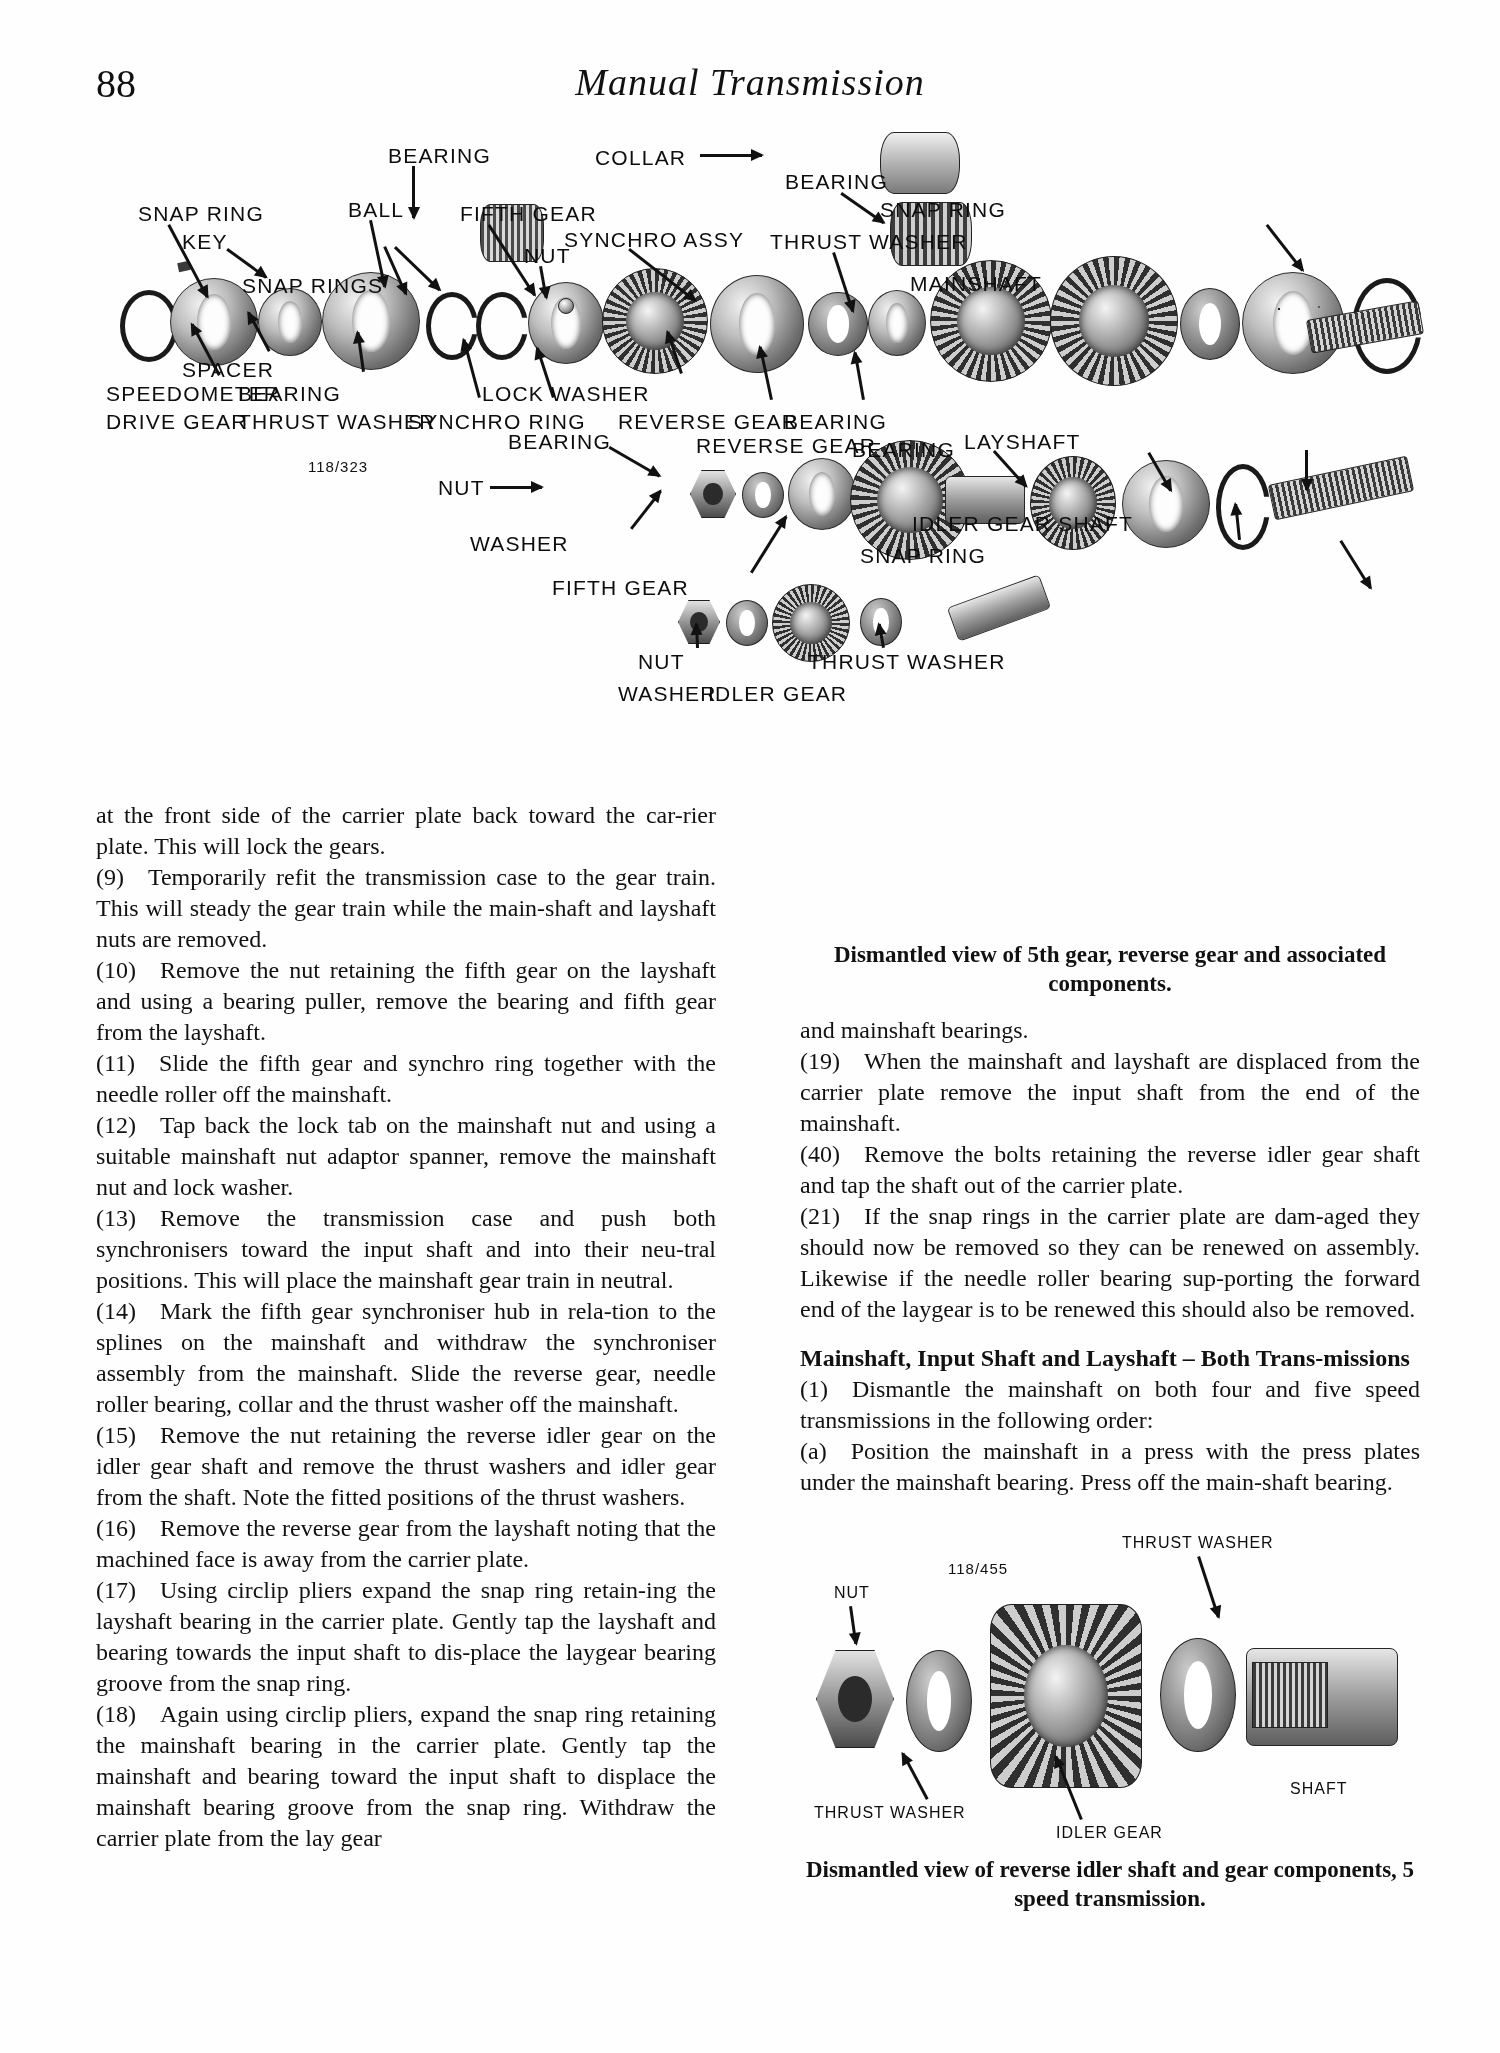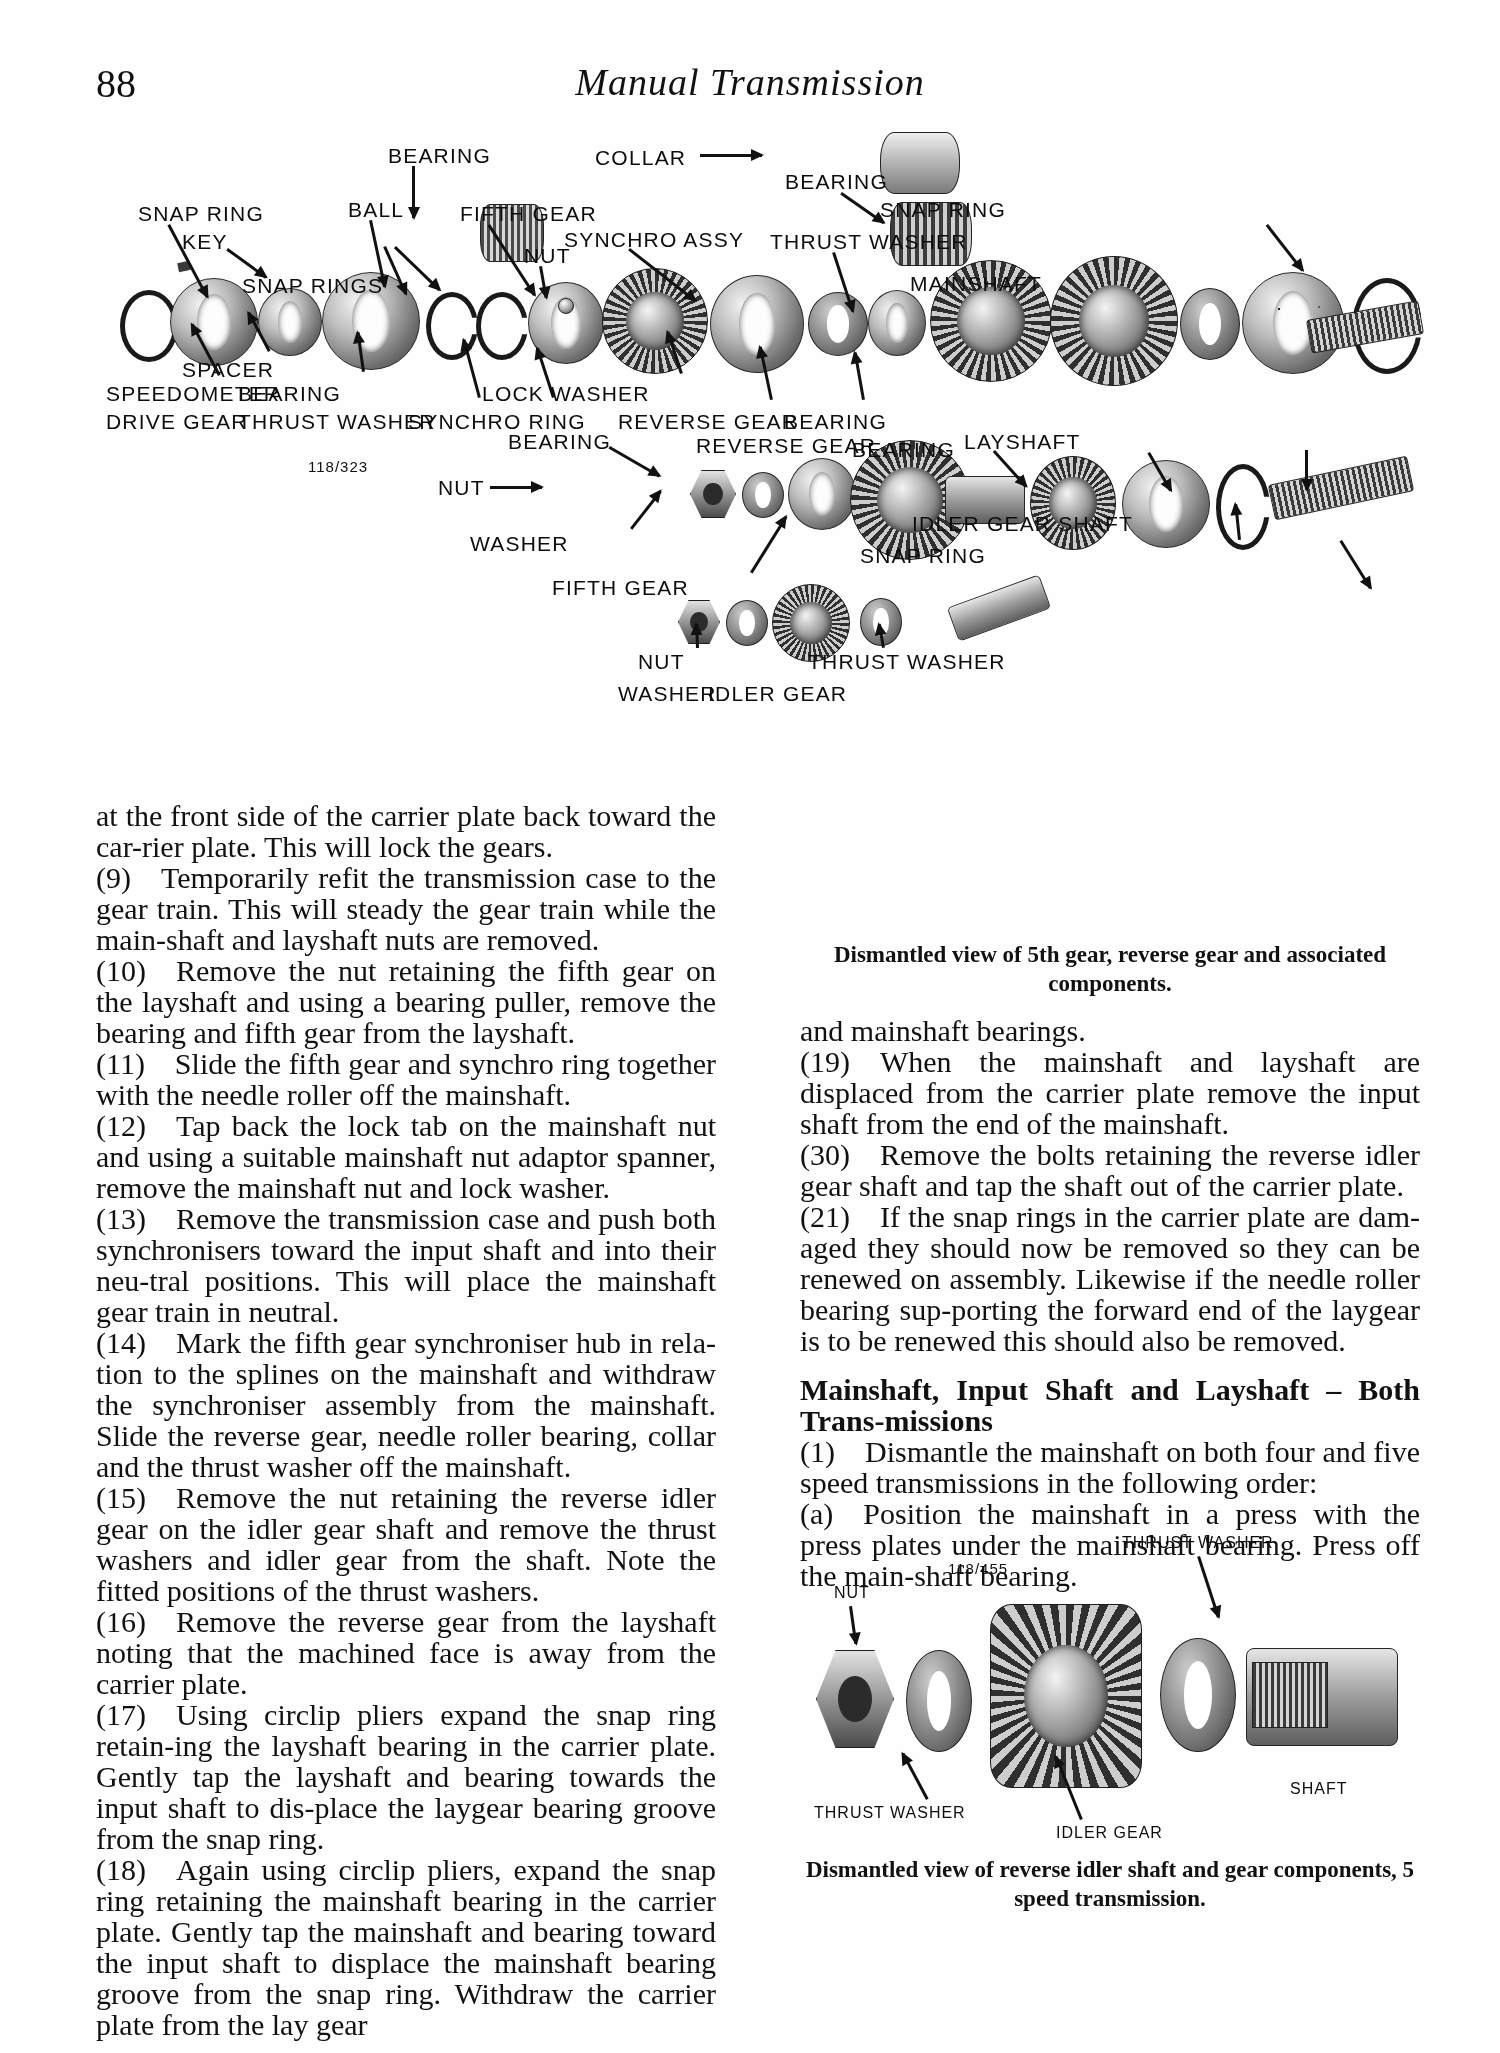--- a/index.html
+++ b/index.html
@@ -63,21 +63,21 @@
       border:1px solid #262626;border-radius:5px;}
   .splines{background:repeating-linear-gradient(90deg,#3a3a3a 0 3px,#d5d5d5 3px 6px);
       border:1px solid #222;}
   .nut{background:linear-gradient(180deg,#e2e2e2,#8e8e8e 55%,#4b4b4b 100%);
       border:1px solid #1f1f1f;
       clip-path:polygon(25% 0,75% 0,100% 50%,75% 100%,25% 100%,0 50%);}
   .nut:after{content:"";position:absolute;border-radius:50%;left:28%;top:26%;width:44%;height:48%;
       background:#2b2b2b;}
 
   
-  .col{position:absolute;width:620px;font-size:30px;line-height:31px;text-align:justify;
+  .col{position:absolute;width:620px;font-size:24px;line-height:31px;text-align:justify;
        font-family:"Liberation Serif",serif;hyphens:manual;}
   .col-left{left:96px;top:800px;}
   .col-right{left:800px;top:1015px;}
   .col p{margin:0;text-indent:0;}
   .cap{position:absolute;width:620px;text-align:center;font-weight:bold;font-size:23px;
        line-height:29px;font-family:"Liberation Serif",serif;}
   .subhead{font-weight:bold;}
   .fig-cap-top{left:800px;top:940px;}
   .fig-cap-bot{left:800px;top:1824px;margin-top:31px;}
 </style>
@@ -316,21 +316,21 @@
     <p>(14) Mark the fifth gear synchroniser hub in rela-tion to the splines on the mainshaft and withdraw the synchroniser assembly from the mainshaft. Slide the reverse gear, needle roller bearing, collar and the thrust washer off the mainshaft.</p>
     <p>(15) Remove the nut retaining the reverse idler gear on the idler gear shaft and remove the thrust washers and idler gear from the shaft. Note the fitted positions of the thrust washers.</p>
     <p>(16) Remove the reverse gear from the layshaft noting that the machined face is away from the carrier plate.</p>
     <p>(17) Using circlip pliers expand the snap ring retain-ing the layshaft bearing in the carrier plate. Gently tap the layshaft and bearing towards the input shaft to dis-place the laygear bearing groove from the snap ring.</p>
     <p>(18) Again using circlip pliers, expand the snap ring retaining the mainshaft bearing in the carrier plate. Gently tap the mainshaft and bearing toward the input shaft to displace the mainshaft bearing groove from the snap ring. Withdraw the carrier plate from the lay gear</p>
   </div>
 
   <div class="col col-right">
     <p>and mainshaft bearings.</p>
     <p>(19) When the mainshaft and layshaft are displaced from the carrier plate remove the input shaft from the end of the mainshaft.</p>
-    <p>(30) Remove the bolts retaining the reverse idler gear shaft and tap the shaft out of the carrier plate.</p>
+    <p>(40) Remove the bolts retaining the reverse idler gear shaft and tap the shaft out of the carrier plate.</p>
     <p>(21) If the snap rings in the carrier plate are dam-aged they should now be removed so they can be renewed on assembly. Likewise if the needle roller bearing sup-porting the forward end of the laygear is to be renewed this should also be removed.</p>
     <p style="height:18px;"></p>
     <p class="subhead">Mainshaft, Input Shaft and Layshaft – Both Trans-missions</p>
     <p>(1) Dismantle the mainshaft on both four and five speed transmissions in the following order:</p>
     <p>(a) Position the mainshaft in a press with the press plates under the mainshaft bearing. Press off the main-shaft bearing.</p>
   </div>
 
   <div class="fig-bot">
     <div class="part nut" style="left:16px;top:120px;width:76px;height:96px;"></div>
     <div class="part washer" style="left:106px;top:120px;width:64px;height:100px;"></div>

